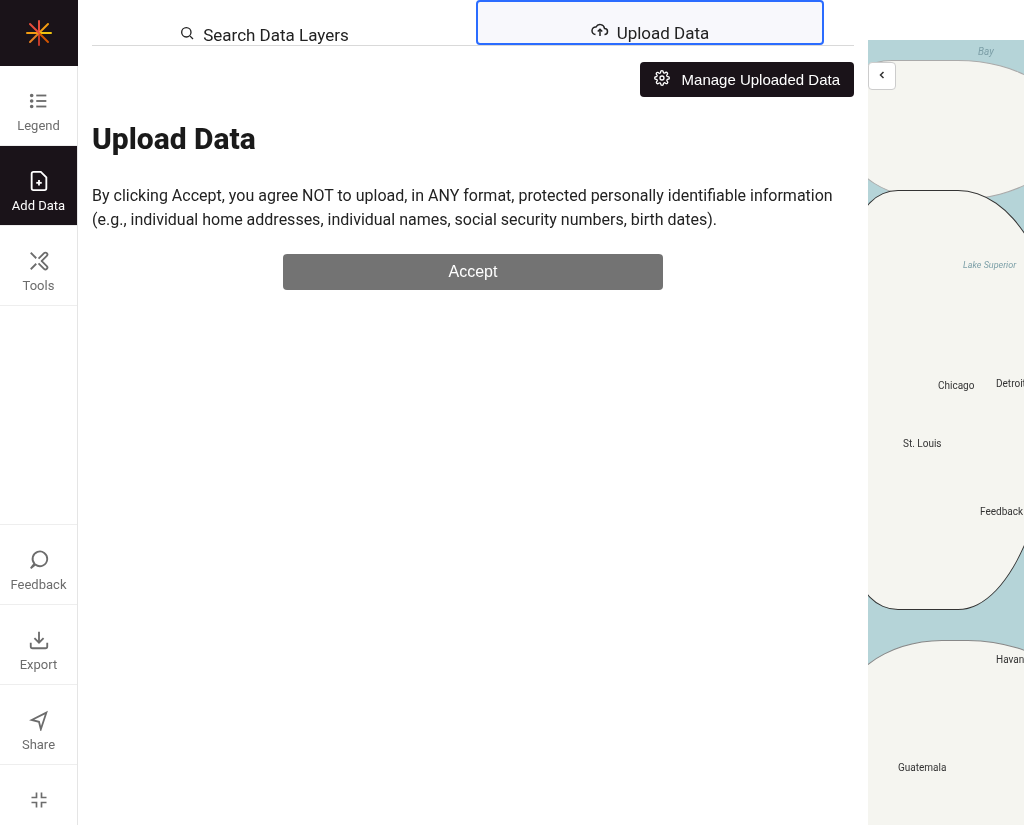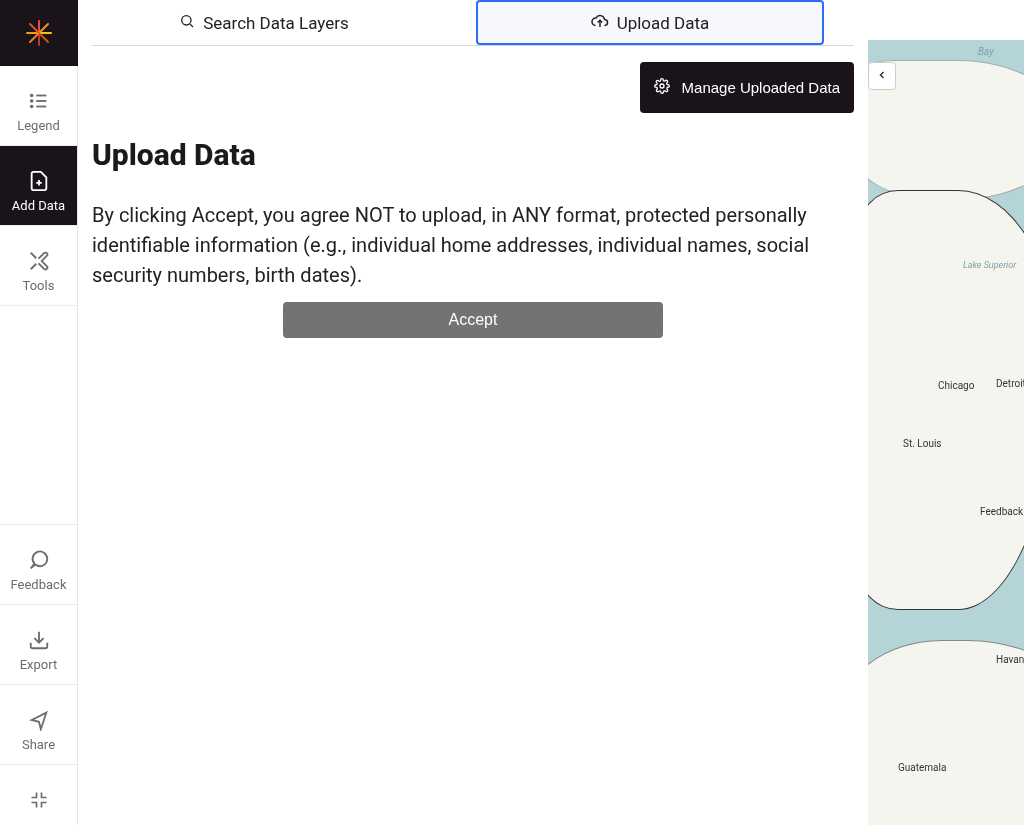--- a/index.html
+++ b/index.html
@@ -53,21 +53,21 @@
 
   .tabs {
     display: flex;
     height: 46px;
     margin: 0 14px;
     border-bottom: 1px solid #d9d9d9;
   }
   .tab {
     flex: 1;
     display: flex;
-    align-items: center;
+    align-items: flex-end;
     justify-content: center;
     gap: 8px;
     font-size: 17px;
     color: #222;
     cursor: pointer;
     position: relative;
   }
   .tab.active {
     border: 2px solid #2b6cff;
     border-radius: 4px;
@@ -78,42 +78,42 @@
   .manage-row {
     display: flex;
     justify-content: flex-end;
     padding: 16px 14px 0;
   }
   .manage-btn {
     background: #1a1319;
     color: #fff;
     border: none;
     border-radius: 4px;
-    padding: 16px 14px;
+    padding: 8px 14px;
     font-size: 15px;
     display: flex;
     align-items: center;
     gap: 12px;
     cursor: pointer;
   }
 
   .content {
     padding: 24px 14px;
   }
   h1.page-title {
     font-size: 30px;
     font-weight: 800;
     color: #1a1a1a;
     margin-bottom: 28px;
   }
   .disclaimer {
-    font-size: 20px;
+    font-size: 16px;
     line-height: 1.5;
     color: #222;
-    margin-bottom: 12px;
+    margin-bottom: 22px;
   }
   .accept-btn {
     display: block;
     margin: 0 auto;
     width: 380px;
     background: #737373;
     color: #fff;
     border: none;
     border-radius: 4px;
     padding: 9px 0;

